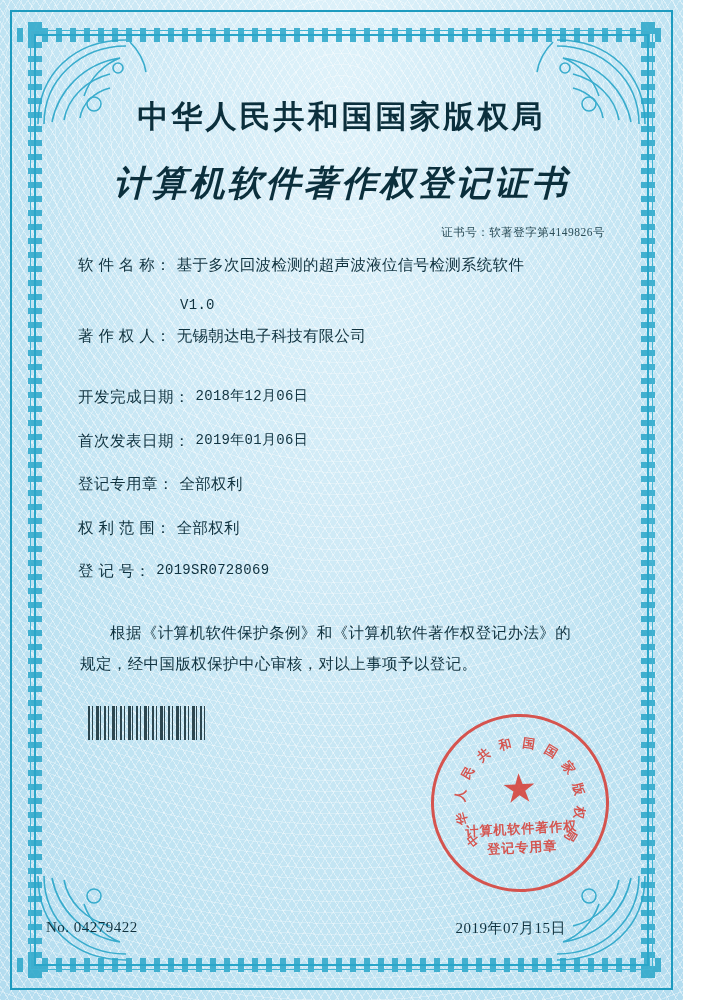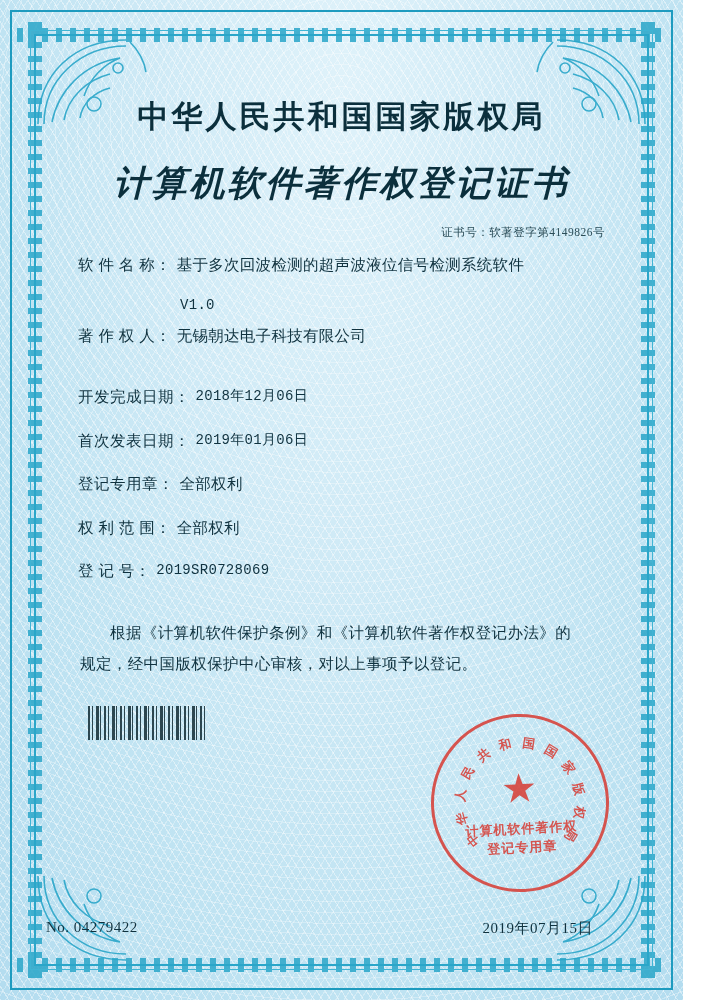--- a/index.html
+++ b/index.html
@@ -224,21 +224,21 @@
     font-size: 13px;
     font-weight: bold;
     letter-spacing: 1px;
   }
   .seal .line1 { top: 60%; }
   .seal .line2 { top: 71%; }
 
   .footer {
     position: absolute;
     left: 46px;
-    right: 30px;
+    right: 57px;
     bottom: 62px;
     display: flex;
     justify-content: space-between;
     font-size: 15px;
     color: #10323f;
   }
   .footer .no { font-family: "Liberation Serif", serif; letter-spacing: 0.5px; }
   .footer .date { letter-spacing: 0.5px; padding-right: 60px; }
 </style>
 </head>

